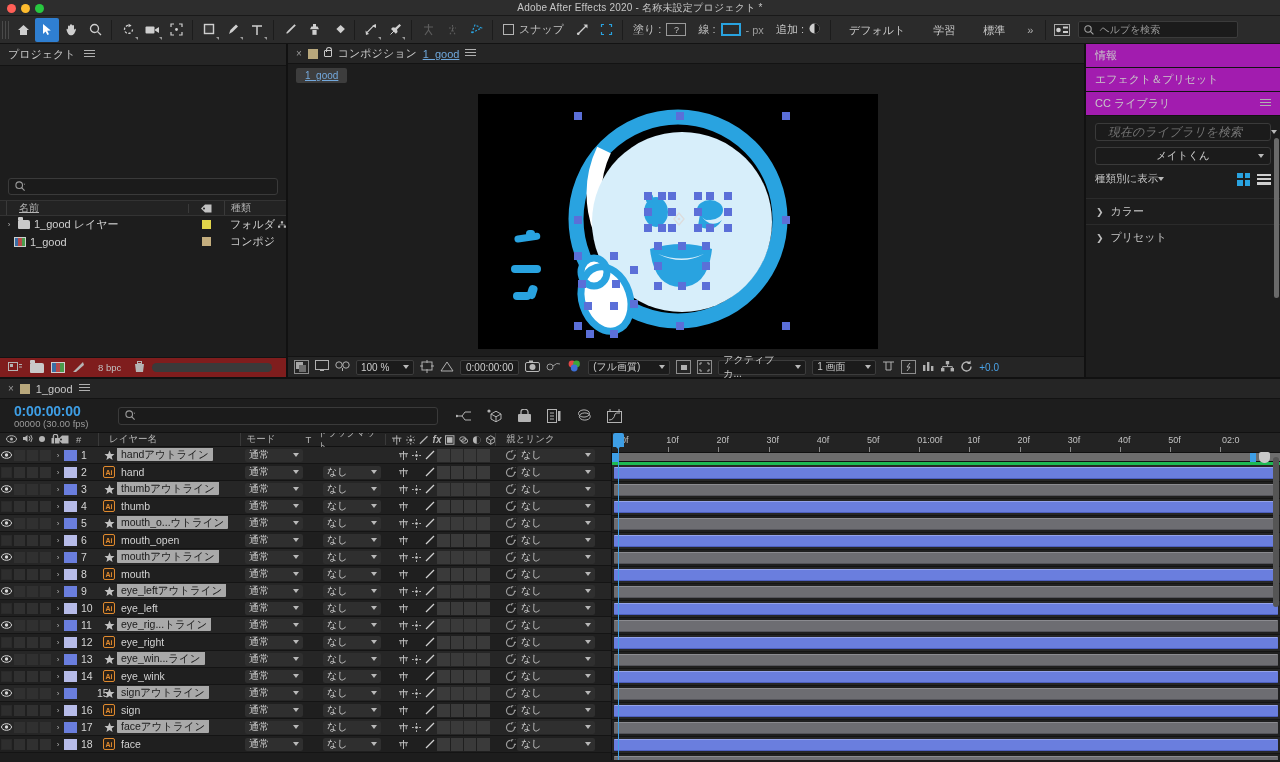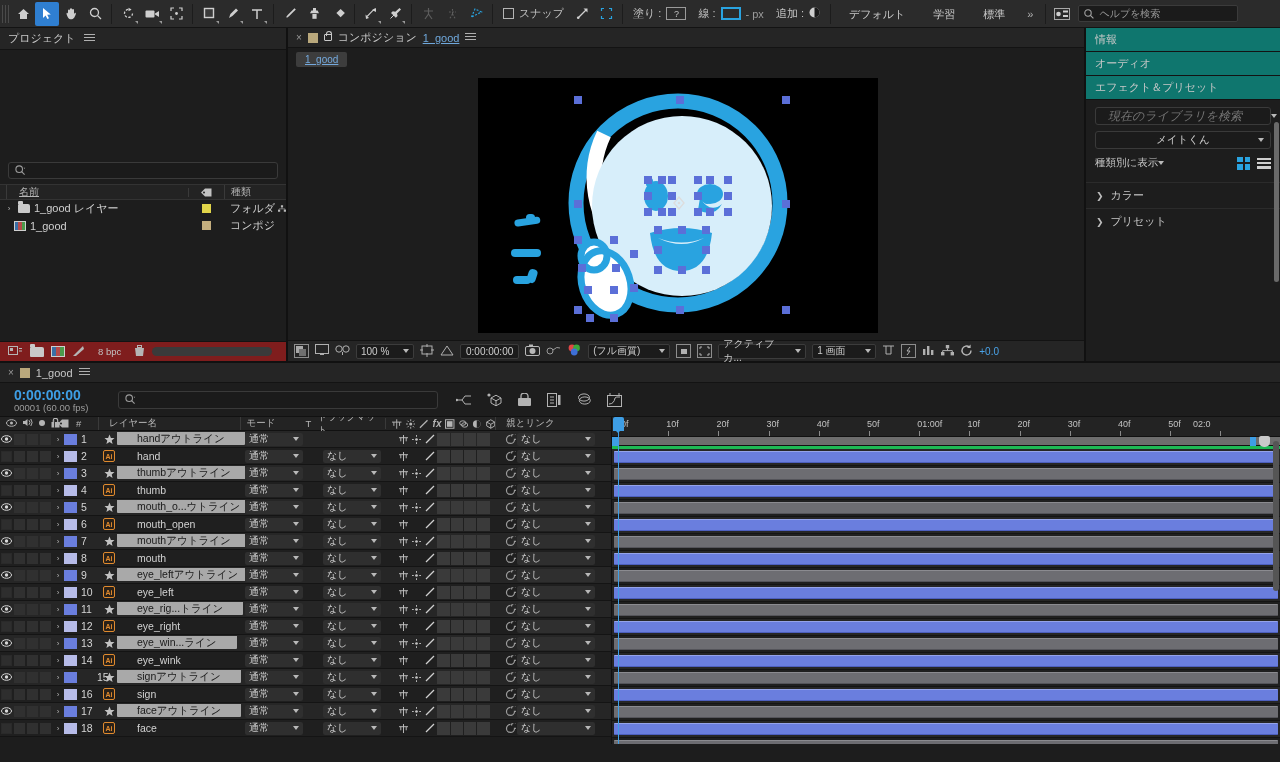--- a/index.html
+++ b/index.html
@@ -100,21 +100,21 @@
   .sel{ background:#1b1b1b; border:1px solid #3c3c3c; border-radius:2px; height:15px;
         display:flex; align-items:center; padding:0 4px; gap:4px; color:#ccc; font-size:10px;}
   .caret{ width:0;height:0;border-left:3.5px solid transparent;border-right:3.5px solid transparent;
           border-top:4px solid #b9b9b9; }
   .tcode{ background:#1b1b1b; border:1px solid #3c3c3c; border-radius:2px; height:15px;
           display:flex;align-items:center; padding:0 5px; color:#cfcfcf; font-size:10px;}
   .icobox{ width:15px;height:14px;border:1px solid #8d8d8d; display:flex;align-items:center;justify-content:center;}
 
   
   .rdock{ width:194px; background:#1d1d1d; display:flex; flex-direction:column; position:relative;}
-  .rpanel-h{ height:24px; background:#0f766e; border-bottom:1px solid #131313;
+  .rpanel-h{ height:24px; background:#a21caf; border-bottom:1px solid #131313;
              display:flex; align-items:center; justify-content:space-between; padding:0 9px; font-size:11px; color:#c8c8c8;}
   .cclib{ padding:0; }
   .cc-search{ margin:7px 9px 0 9px; height:18px; background:#1b1b1b; border:1px solid #3a3a3a;
               border-radius:3px; display:flex; align-items:center; gap:6px; padding:0 6px;}
   .cc-search input{ background:transparent;border:none;outline:none;flex:1;color:#8d8d8d;
                     font-style:italic; font-size:12px; font-family:inherit;}
   .cc-lib{ margin:6px 9px 0 9px; height:18px; background:#1b1b1b; border:1px solid #3a3a3a;
            border-radius:3px; display:flex; align-items:center; justify-content:center;
            position:relative; font-size:10.5px; color:#d0d0d0;}
   .cc-lib .caret{ position:absolute; right:6px;}
@@ -157,21 +157,21 @@
   .col-sw{ width:110px; display:flex; align-items:center; gap:4px; padding-left:6px; border-left:1px solid #3a3a3a;}
   .col-par{ width:116px; padding-left:10px; border-left:1px solid #3a3a3a;}
 
   .lrow{ height:17px; display:flex; align-items:center; font-size:10.5px; color:#d2d2d2;
          border-bottom:1px solid #141414; background:#262626;}
   .lrow.alt{ background:#1f1f1f;}
   .eye{ width:13px; display:flex; justify-content:center;}
   .eyeoff{ width:11px;height:11px;background:#2e2e2e;border:1px solid #2a2a2a;}
   .box-sm{ width:11px;height:11px;background:#303030;}
   .lbl-chip{ width:13px;height:11px;}
-  .layname{ padding:1px 20px; border-radius:1px; white-space:nowrap; overflow:hidden;}
+  .layname{ padding:1px 4px; border-radius:1px; white-space:nowrap; overflow:hidden;}
   .layname.selected{ background:#a9a9a9; color:#1a1a1a; }
   .ai-ico{ width:12px;height:12px;border:1px solid #e08a2e;border-radius:2px;background:#2a2118;
            color:#e08a2e; font-size:7px; display:flex;align-items:center;justify-content:center; font-weight:bold;}
   .modebox{ width:58px; height:13px; background:#2f2f2f; border-radius:2px;
             display:flex; align-items:center; justify-content:space-between; padding:0 4px; font-size:10px;}
   .matbox{ width:58px; height:13px; background:#2f2f2f; border-radius:2px;
             display:flex; align-items:center; justify-content:space-between; padding:0 4px; font-size:10px;}
   .parbox{ width:78px; height:13px; background:#2f2f2f; border-radius:2px;
             display:flex; align-items:center; justify-content:space-between; padding:0 4px; font-size:10px;}
   .swcell{ width:13px;height:13px; display:flex;align-items:center;justify-content:center;
@@ -197,20 +197,28 @@
               border-radius:2px 2px 0 0; margin-left:-5px; z-index:6;}
   .phead-top:after{content:"";position:absolute;left:0;top:11px;border-left:5.5px solid transparent;
                    border-right:5.5px solid transparent;border-top:5px solid #3e9ee5;}
   .vscroll{ position:absolute; right:1px; top:24px; width:6px; height:150px; background:#555; border-radius:3px;}
 </style>
 </head>
 <body>
 
 <div class="app">
 
+  <div class="titlebar">
+    <div class="traffic">
+      <i style="background:#ff5f57"></i>
+      <i style="background:#febc2e"></i>
+      <i style="background:#28c840"></i>
+    </div>
+    <div class="title">Adobe After Effects 2020 - 名称未設定プロジェクト *</div>
+  </div>
 
   <div class="toolbar">
     <div class="grip"></div>
 
     <div class="tbtn">
       <svg width="13" height="12" viewBox="0 0 13 12">
           <path d="M6.5 1 L12 6 H10 V11 H3 V6 H1 Z" fill="#cfcfcf"></path>
         </svg>
     </div>
     <div class="tbtn active">
@@ -696,24 +704,25 @@
         </span>
         <span style="color:#4aa3e8">+0.0</span>
       </div>
     </div>
 
     <div class="rdock">
       <div class="rpanel-h">
         <span>情報</span>
       </div>
       <div class="rpanel-h">
-        <span>オーディオ</span>
+        <span>エフェクト＆プリセット</span>
       </div>
       <div class="rpanel-h">
-        <span>エフェクト＆プリセット</span>
+        <span>CC ライブラリ</span>
+        <span class="hamb"></span>
       </div>
       <div class="cclib">
         <div class="cc-search">
           <svg width="11" height="11" viewBox="0 0 11 11">
               <circle cx="4.3" cy="4.3" r="3.3" stroke="#b0b0b0" stroke-width="1.2" fill="none"></circle>
               <line x1="6.7" y1="6.7" x2="10" y2="10" stroke="#b0b0b0" stroke-width="1.2"></line>
             </svg>
           <input readonly="" placeholder="現在のライブラリを検索" style="">
           <span class="caret"></span>
         </div>
@@ -754,21 +763,21 @@
     <div class="tl-tab">
       <span class="xmark">×</span>
       <span class="compsw"></span>
       <span>1_good</span>
       <span class="hamb"></span>
     </div>
 
     <div class="tl-ctrl">
       <div class="tc-wrap">
         <div class="tc">0:00:00:00</div>
-        <div class="tc-sub">00001 (60.00 fps)</div>
+        <div class="tc-sub">00000 (30.00 fps)</div>
       </div>
       <div class="tl-search">
         <svg width="11" height="11" viewBox="0 0 11 11">
             <circle cx="4.2" cy="4.2" r="3.3" stroke="#9b9b9b" stroke-width="1.1" fill="none"></circle>
             <line x1="6.6" y1="6.6" x2="9.6" y2="9.6" stroke="#9b9b9b" stroke-width="1.1"></line>
             <path d="M8.6 2.8 l1.6 0 l-.8 1.2z" fill="#9b9b9b"></path>
           </svg>
       </div>
       <div class="tl-icons">
         <span class="ti">
@@ -2126,21 +2135,21 @@
             <span class="tick" style="left: 355.4px;">10f</span>
             <span class="tickmark" style="left: 357.4px;"></span>
             <span class="tick" style="left: 405.6px;">20f</span>
             <span class="tickmark" style="left: 407.6px;"></span>
             <span class="tick" style="left: 455.8px;">30f</span>
             <span class="tickmark" style="left: 457.8px;"></span>
             <span class="tick" style="left: 506px;">40f</span>
             <span class="tickmark" style="left: 508px;"></span>
             <span class="tick" style="left: 556.2px;">50f</span>
             <span class="tickmark" style="left: 558.2px;"></span>
-            <span class="tick" style="left: 581px;">02:0</span>
+            <span class="tick" style="left: 610px;">02:0</span>
             <span class="tickmark" style="left: 608.4px;"></span>
           </div>
         <div class="workbar">
           <span class="cap" style="left:0"></span>
           <span class="cap" style="right:24px"></span>
           <span style="position:absolute;right:10px;top:-1px;width:11px;height:11px;background:#c9c9c9;border-radius:2px 2px 5px 5px"></span>
         </div>
         <div class="greenline"></div>
         <div class="bars" id="bars">
             <div class="bar">

